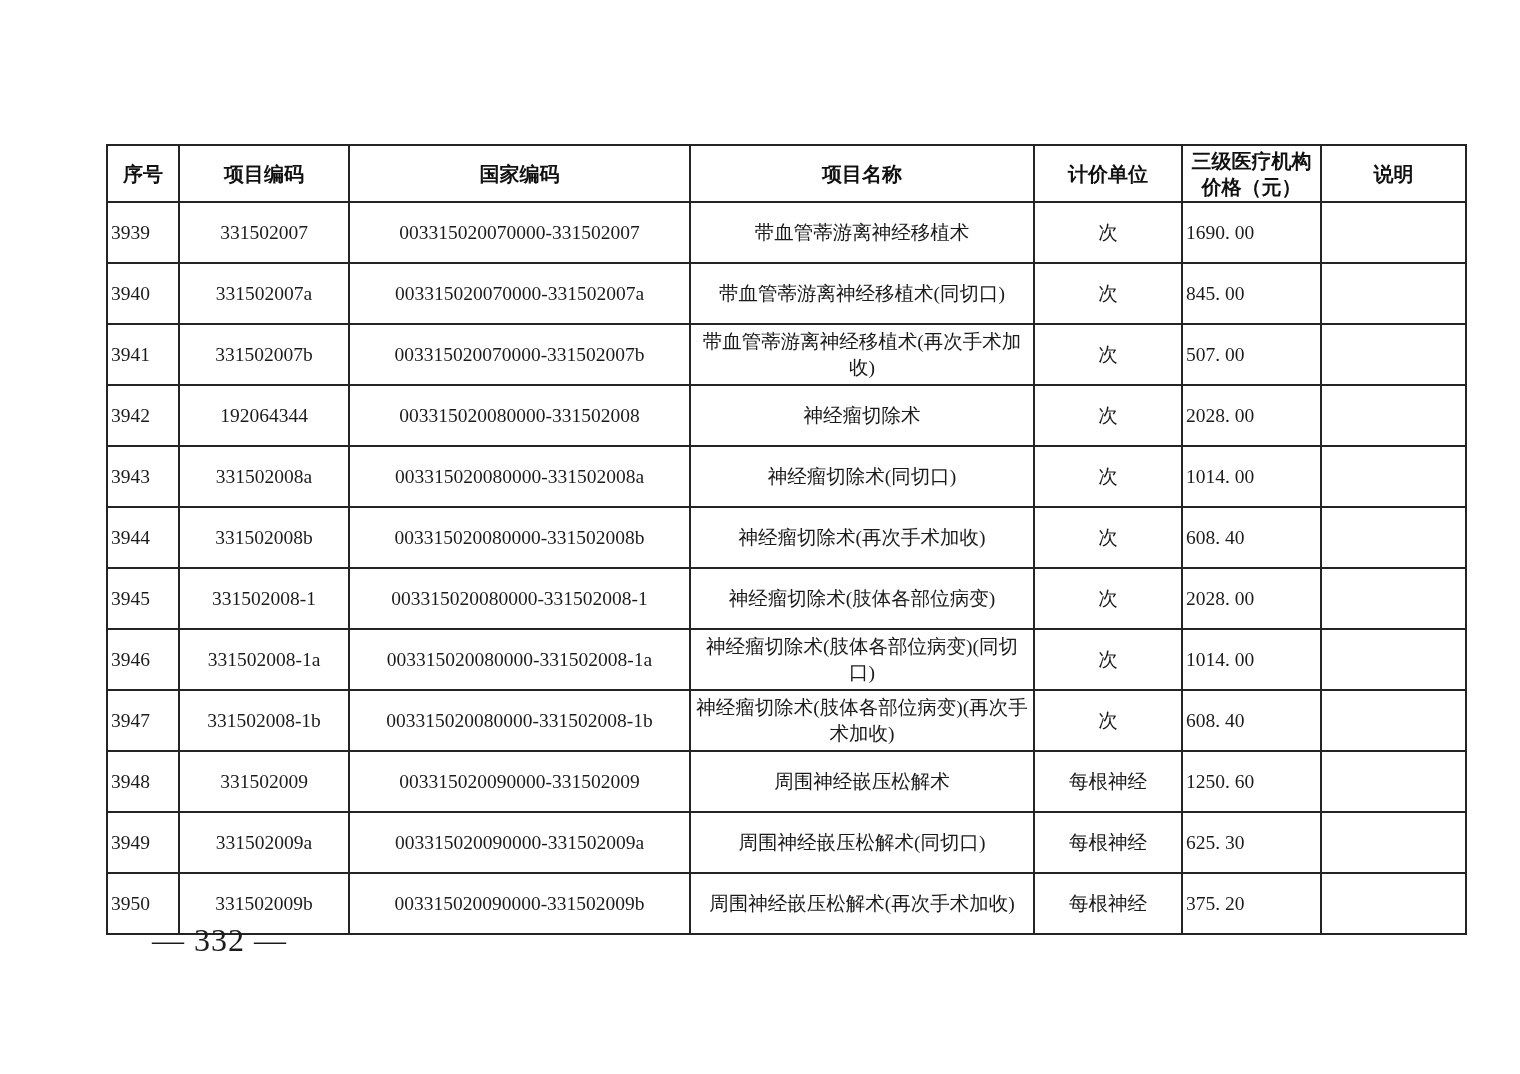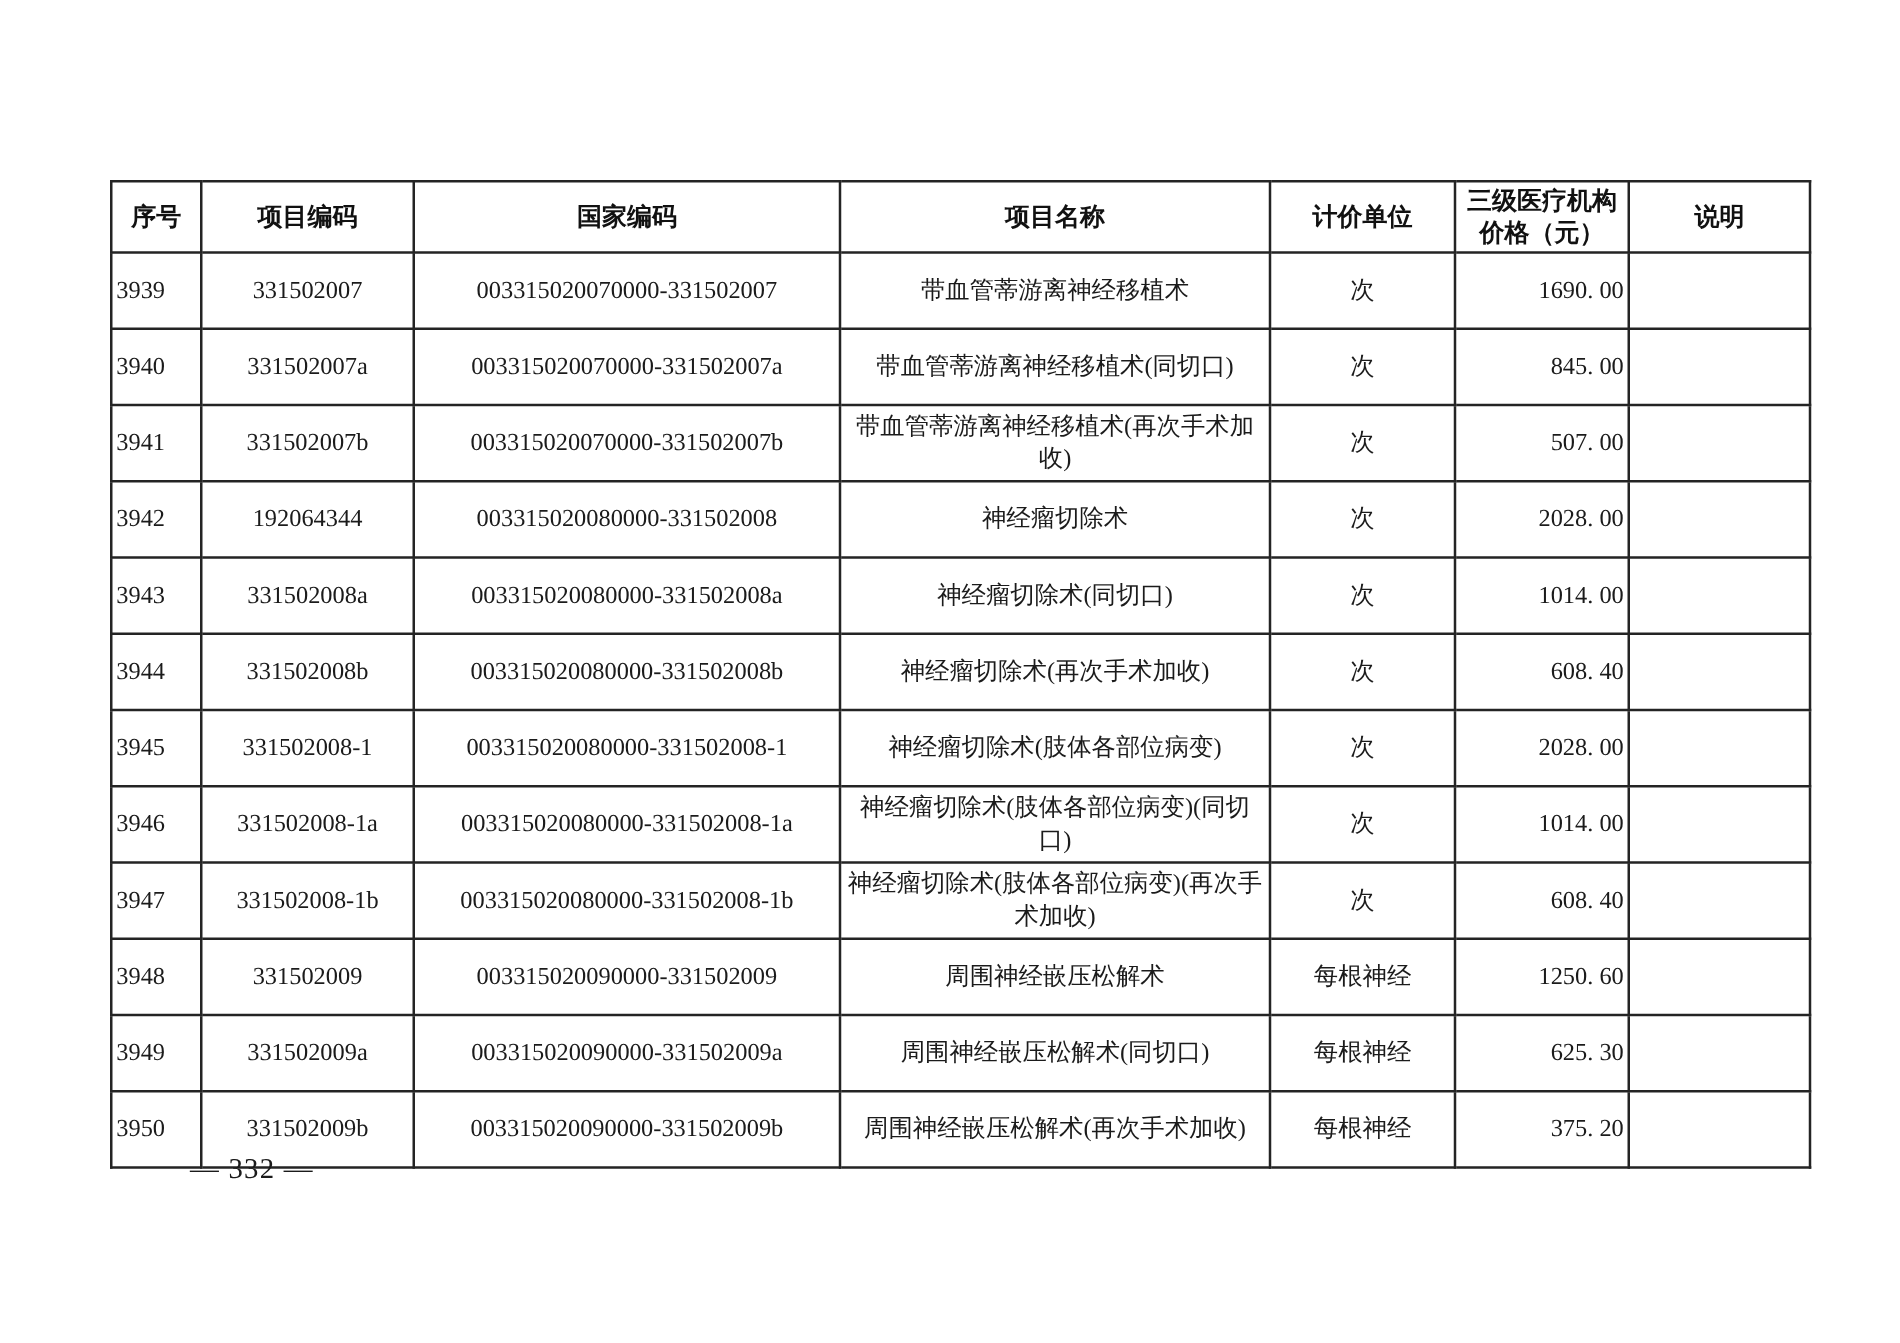--- a/index.html
+++ b/index.html
@@ -11,21 +11,21 @@
     position: relative;
     width: 1520px;
     height: 1074px;
     background: #ffffff;
     overflow: hidden;
     font-family: "Liberation Serif", "DejaVu Serif", serif;
     color: #1b1b1b;
   }
   table.price-table {
     position: absolute;
-    left: 88px;
+    left: 106px;
     top: 144px;
     width: 1359px;
     border-collapse: collapse;
     table-layout: fixed;
   }
   .price-table th,
   .price-table td {
     border: 2px solid #242424;
     vertical-align: middle;
     overflow: hidden;
@@ -44,29 +44,29 @@
     font-size: 19.5px;
     height: 55px;
     padding: 2px 3px;
     line-height: 26px;
   }
   td.c-seq   { }
   td.c-code  { text-align: center; }
   td.c-nat   { text-align: center; }
   td.c-name  { text-align: center; }
   td.c-unit  { text-align: center; }
-  td.c-price { text-align: right; }
+  td.c-price { text-align: left; }
   td.c-note  { text-align: center; }
 
   .page-footer {
     position: absolute;
     left: 152px;
     top: 922px;
     font-family: "Liberation Serif", "DejaVu Serif", serif;
-    font-size: 23px;
+    font-size: 32px;
     color: #1b1b1b;
     letter-spacing: 1px;
   }
 </style>
 </head>
 <body>
 
 <div class="page">
 
   <table class="price-table">

